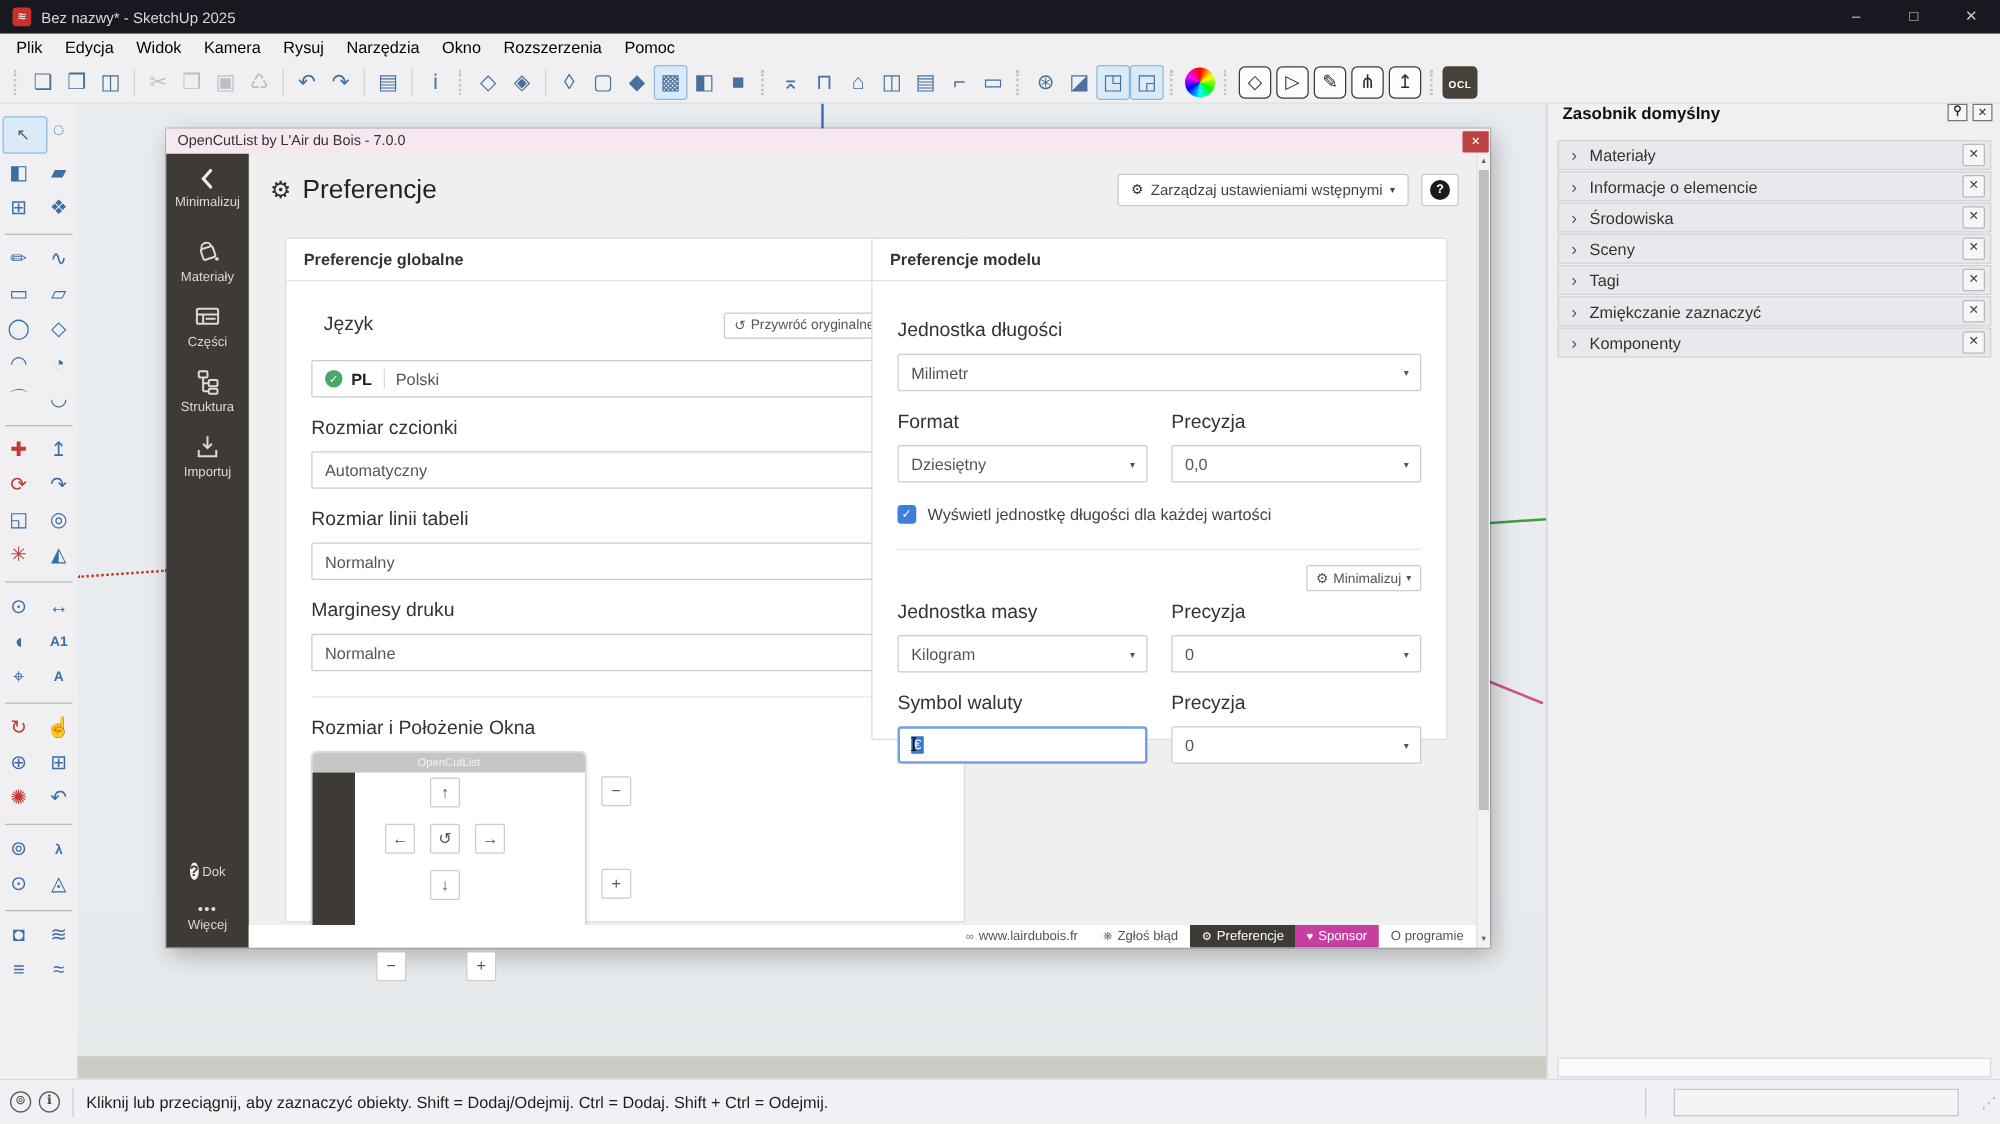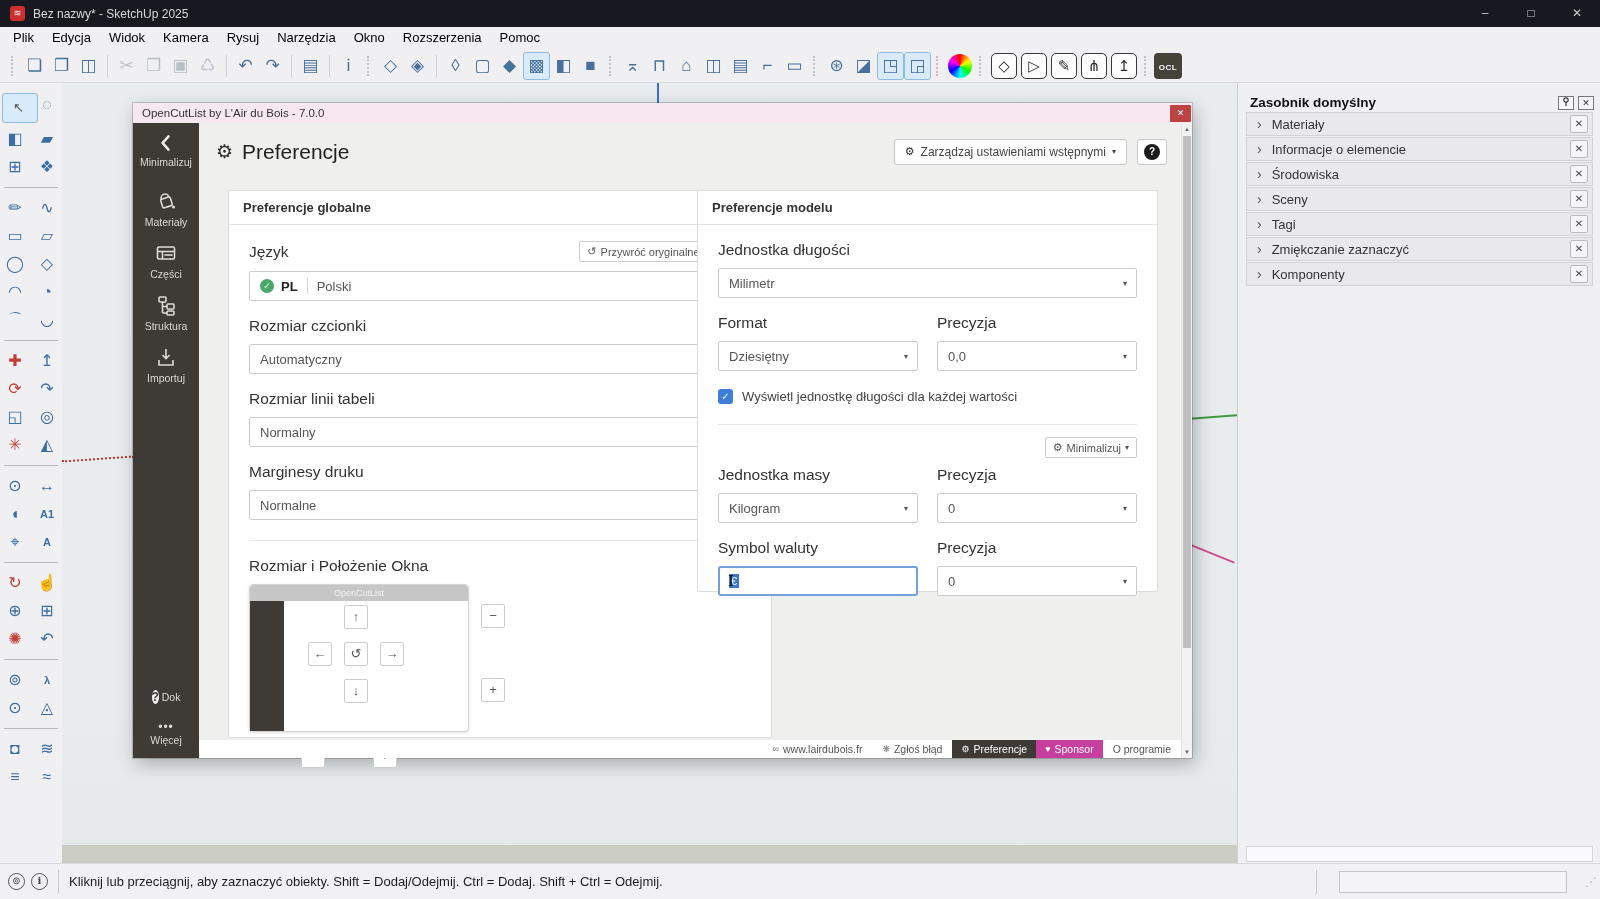--- a/index.html
+++ b/index.html
@@ -39,21 +39,21 @@
   
   .viewport { position:absolute; left:62px; top:83px; width:1175px; height:780px; background:linear-gradient(#eaedf0 0%, #e9ecef 80%, #e6e9ea 100%); }
   .vp-ground { position:absolute; left:0; bottom:0; width:100%; height:18px; background:#cbccc3; }
   .axis-blue { position:absolute; left:595px; top:0; width:2px; height:20px; background:#3b6fd0; }
   .axis-red-dotted { position:absolute; left:0px; top:375px; width:72px; border-top:2px dotted #c0392b; transform:rotate(-4deg); }
   .axis-green { position:absolute; left:1128px; top:333px; width:47px; height:2px; background:#3f9b3f; transform:rotate(-4deg); }
   .axis-magenta { position:absolute; left:1128px; top:470px; width:46px; height:2px; background:#cf4f8f; transform:rotate(22deg); }
 
   
   .tray { position:absolute; left:1237px; top:83px; width:363px; height:780px; background:#f0f0f3; border-left:1px solid #cfcfd4; }
-  .tray-header { height:27px; display:flex; align-items:flex-end; padding:0 6px 0 12px; }
+  .tray-header { height:27px; display:flex; align-items:flex-start; padding:0 6px 0 12px; }
   .tray-title { font-weight:bold; font-size:13.5px; color:#111; }
   .tray-hicons { margin-left:auto; display:flex; gap:4px; }
   .tray-hbtn { width:16px; height:14px; border:1px solid #777; background:#f6f6f8; font-size:9px; line-height:12px; text-align:center; color:#333; }
   .tray-rows { padding:2px 7px 0 8px; }
   .tray-row { height:24px; background:#e9e9ed; border:1px solid #d2d2d7; margin-bottom:1px; display:flex; align-items:center; padding:0 4px 0 10px; }
   .tray-chev { color:#555; font-size:14px; margin-right:10px; }
   .tray-label { font-size:13px; color:#333; }
   .tray-x { margin-left:auto; width:18px; height:18px; border:1px solid #b9b9bf; background:#f6f6f8; color:#444; font-size:10px; line-height:16px; text-align:center; border-radius:2px; }
   .tray-bottom { position:absolute; left:8px; right:7px; bottom:1px; height:16px; background:#fbfbfd; border:1px solid #d8d8dc; }
 
@@ -92,23 +92,23 @@
   .help-btn { background:#fff; border:1px solid #c9c9ce; border-radius:3px; width:30px; height:26px; display:flex; align-items:center; justify-content:center; }
   .help-circle { width:16px; height:16px; background:#1c1c1c; border-radius:50%; color:#fff; font-size:10px; font-weight:bold; line-height:16px; text-align:center; }
 
   .card { position:absolute; background:#fff; border:1px solid #dcdcdc; border-radius:2px; }
   .card-global { left:29px; top:67px; width:544px; bottom:20px; }
   .card-model { left:498px; top:67px; width:461px; height:402px; }
   .card-head { padding:9px 14px; font-size:13px; font-weight:bold; color:#333; border-bottom:1px solid #e4e4e4; }
   .card-body { padding:14px 20px 16px; position:relative; }
 
   .flabel { font-size:15.5px; color:#333; margin:16px 0 9px; }
-  .flabel.first { margin-top:2px; }
+  .flabel.first { margin-top:17px; }
   .lblrow { display:flex; align-items:center; margin:2px 0 9px; }
-  .lblrow .flabel { margin:0; }
+  .lblrow .flabel { margin:10px; }
   .btn-restore { margin-left:auto; background:#fff; border:1px solid #ccc; border-radius:2px; font-size:11px; color:#555; padding:3px 7px; display:flex; align-items:center; gap:4px; }
   .sel { position:relative; height:30px; border:1px solid #ccc; border-radius:2px; background:#fff; display:flex; align-items:center; padding:0 24px 0 10px; font-size:13px; color:#555; }
   .sel .caret { position:absolute; right:9px; font-size:8px; color:#555; }
   .lang-check { width:14px; height:14px; background:#48a868; border-radius:50%; color:#fff; font-size:9px; line-height:14px; text-align:center; margin-right:7px; }
   .lang-code { font-weight:bold; color:#222; }
   .lang-div { width:1px; height:16px; background:#d8d8d8; margin:0 9px; }
   .hr { border:none; border-top:1px solid #e6e6e6; margin:20px 0 16px; }
 
   .winwidget { position:relative; height:190px; margin-top:4px; }
   .mockwin { position:absolute; left:0; top:0; width:220px; height:148px; border:1px solid #d4d4d4; border-radius:4px; background:#fff; box-shadow:0 1px 3px rgba(0,0,0,.12); }

